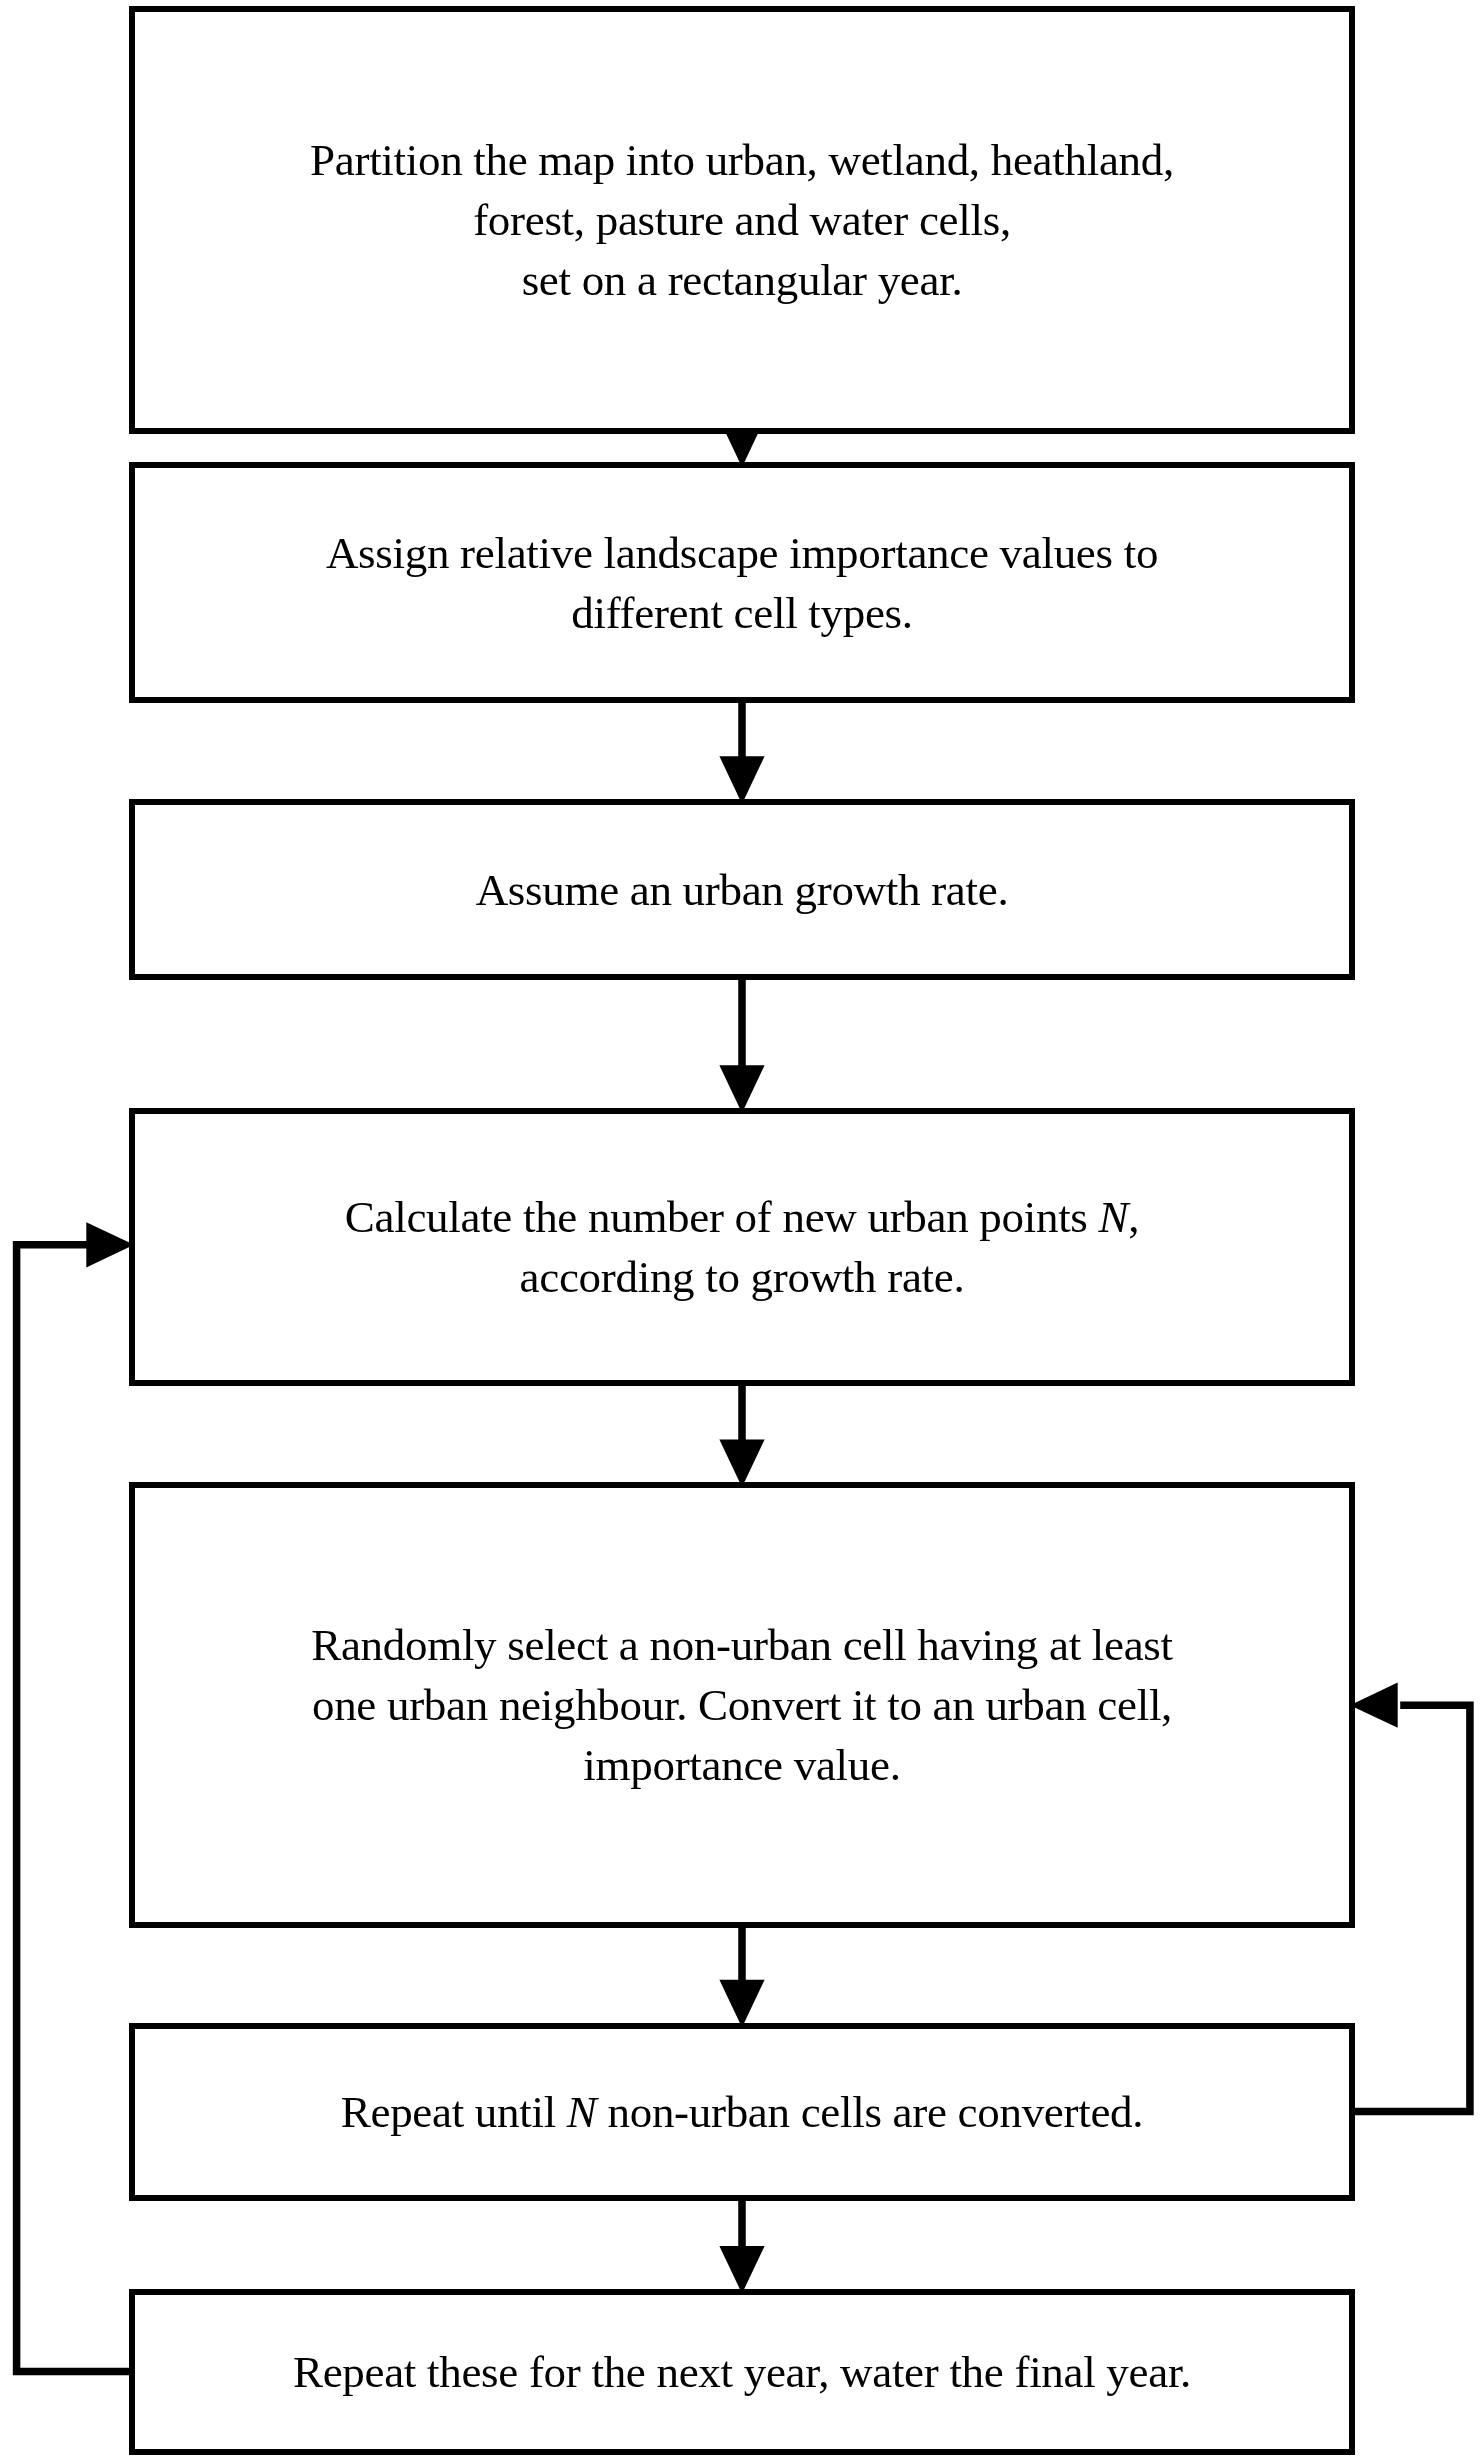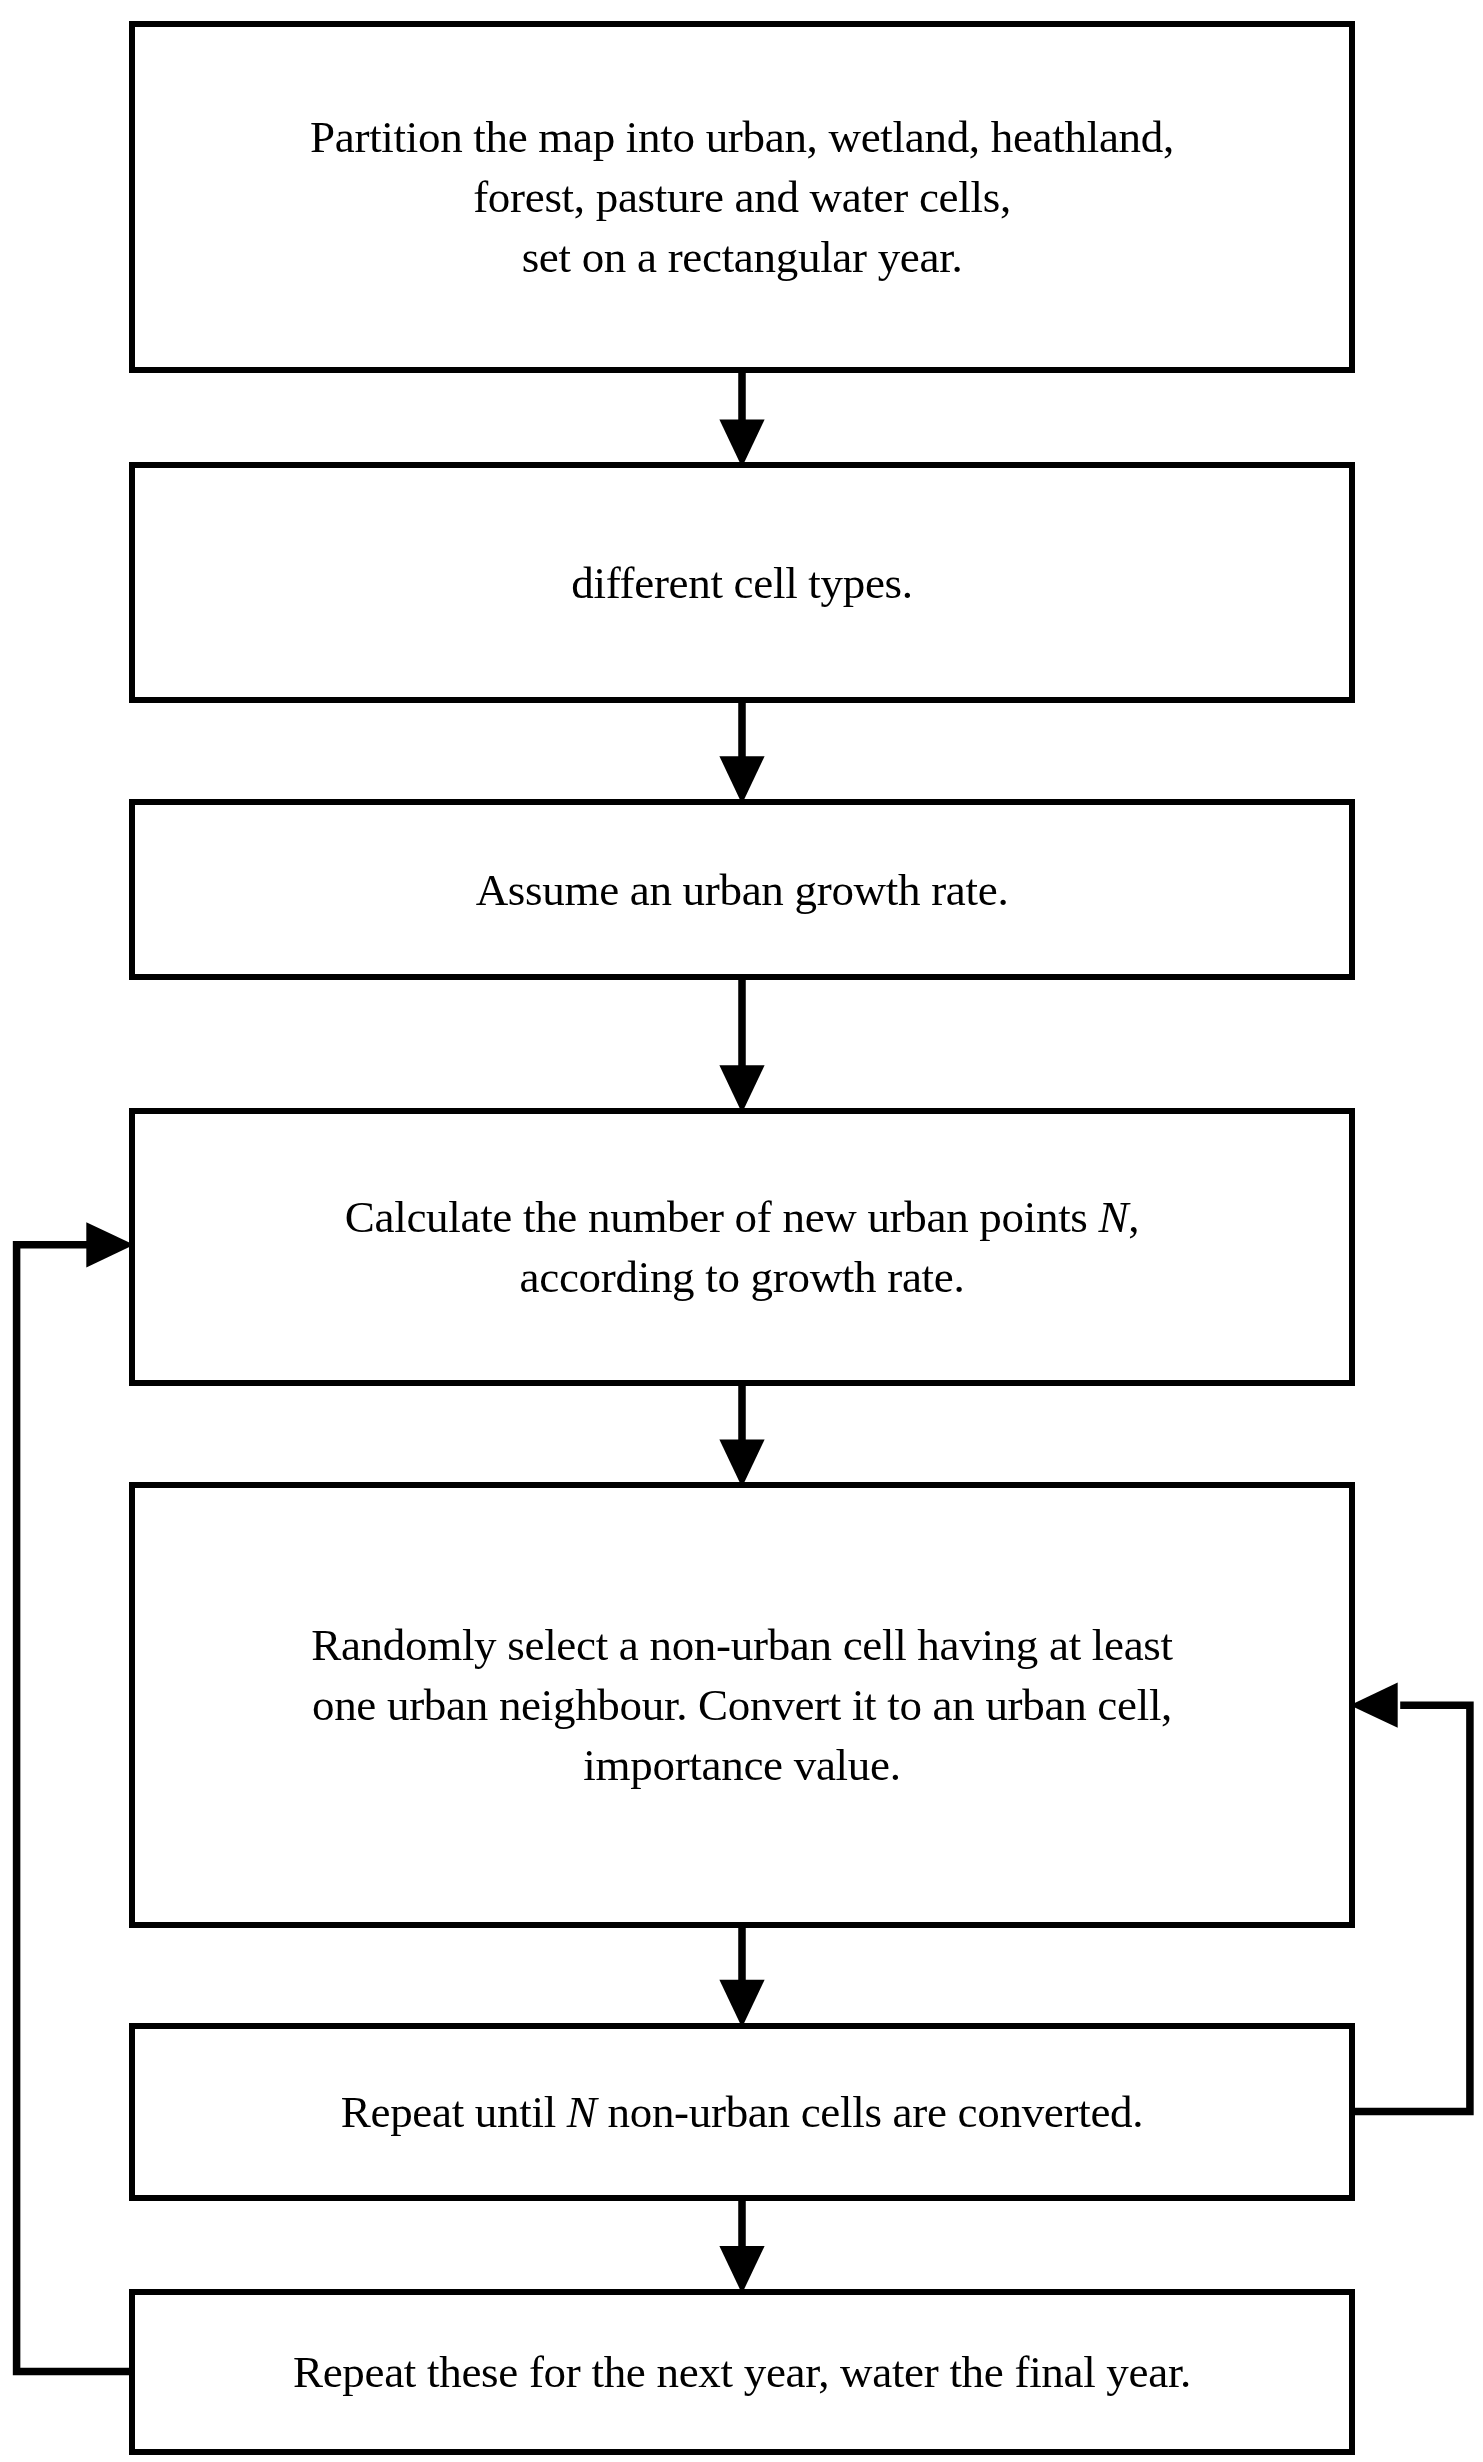--- a/index.html
+++ b/index.html
@@ -48,21 +48,21 @@
     justify-content: center;
     align-items: center;
     text-align: center;
     font-size: 45px;
     line-height: 60px;
     letter-spacing: -0.3px;
     padding: 0 12.6px;
   }
   .line { white-space: nowrap; }
   .it { font-style: italic; }
-  .box1 { top: 21px;   height: 352px; }
+  .box1 { top: 6px;   height: 428px; }
   .box2 { top: 462px;  height: 241px; }
   .box3 { top: 799px; height: 181px; }
   .box4 { top: 1108px; height: 278px; }
   .box5 { top: 1482px; height: 446px; }
   .box6 { top: 2023px; height: 178px; }
   .box7 { top: 2289px; height: 166px; }
 </style>
 </head>
 <body>
 
@@ -112,20 +112,21 @@
 
   </svg>
 
   <div class="box box1">
     <div class="line">Partition the map into urban, wetland, heathland,</div>
     <div class="line">forest, pasture and water cells,</div>
     <div class="line">set on a rectangular year.</div>
   </div>
 
   <div class="box box2">
+    <div class="line">Assign relative landscape importance values to</div>
     <div class="line">different cell types.</div>
   </div>
 
   <div class="box box3">
     <div class="line">Assume an urban growth rate.</div>
   </div>
 
   <div class="box box4">
     <div class="line"><span>Calculate the number of new urban points </span><span class="it">N</span><span>,</span></div>
     <div class="line">according to growth rate.</div>

